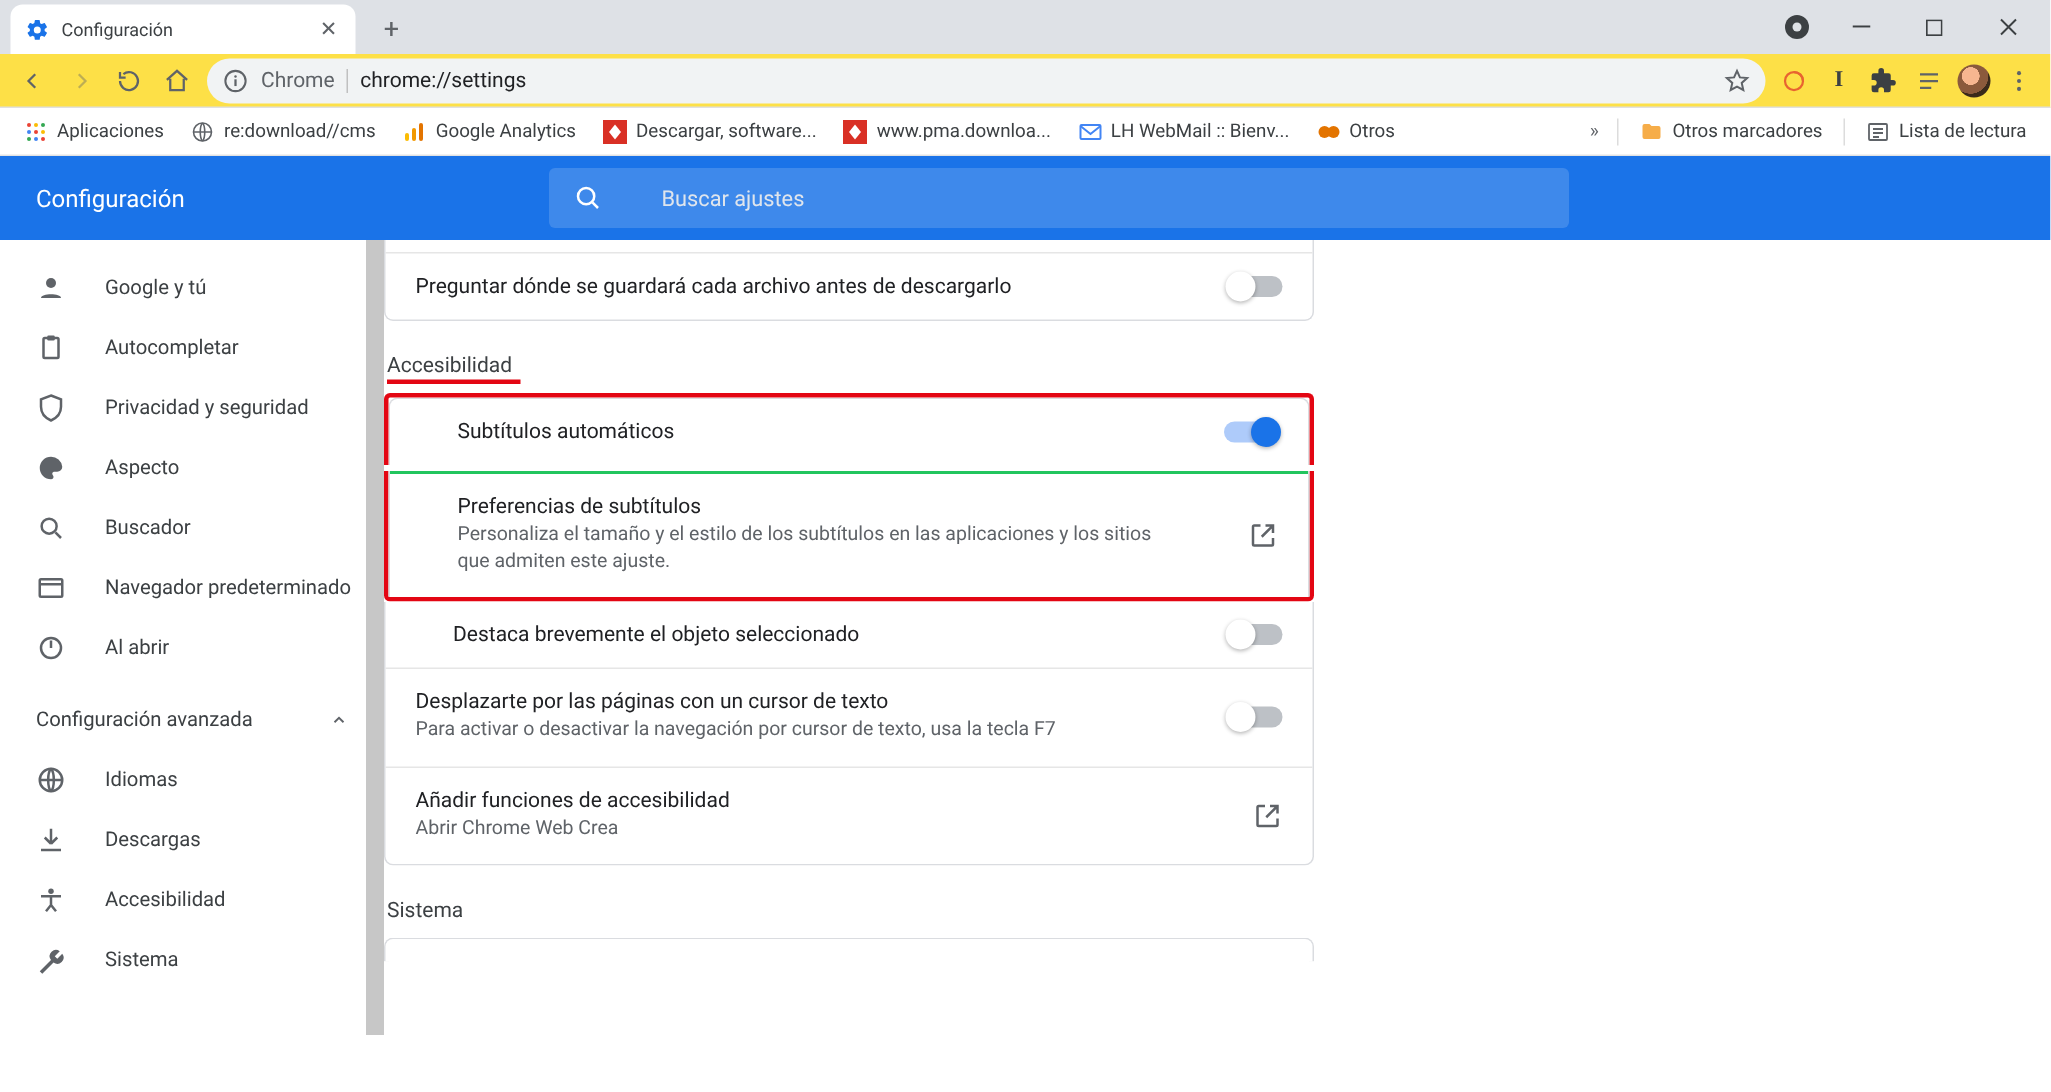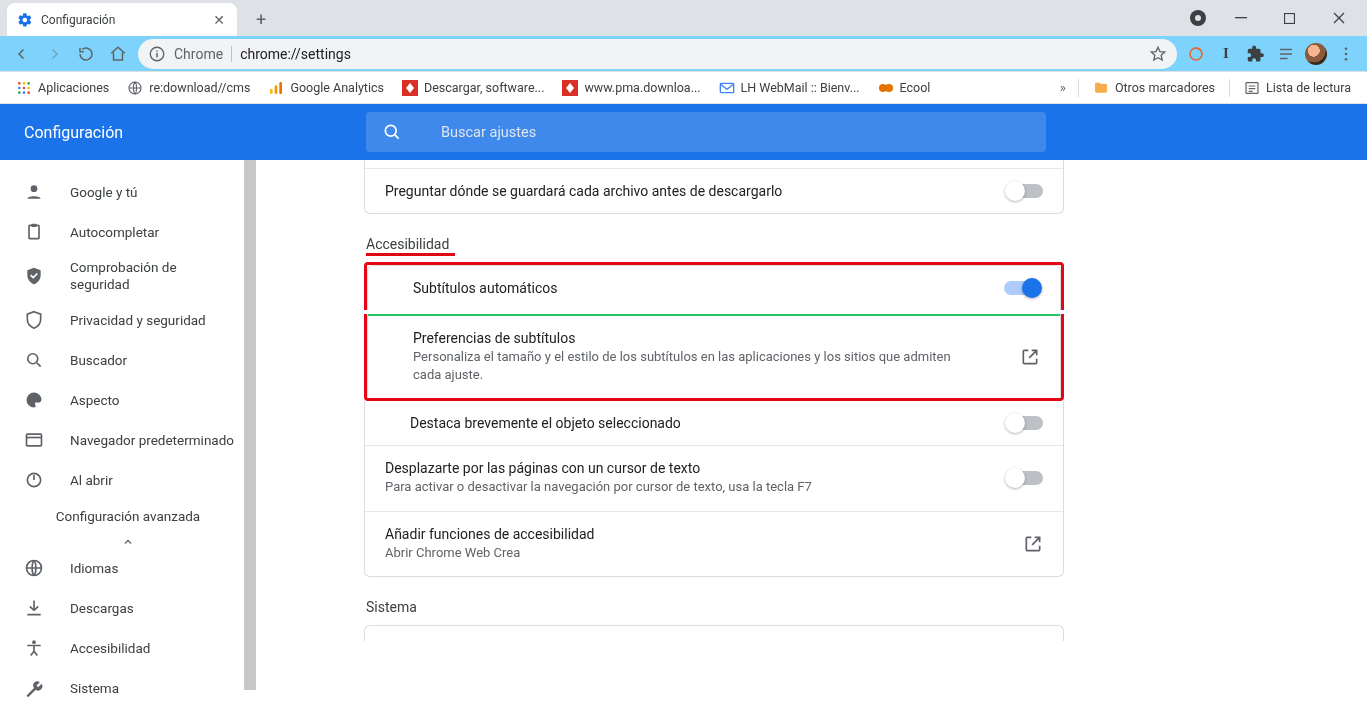--- a/index.html
+++ b/index.html
@@ -11,21 +11,21 @@
   .tab .favicon { width: 16px; height: 16px; margin-right: 8px; display:flex; align-items:center; justify-content:center; }
   .tab .tab-title { font-size: 12px; color: #3c4043; flex: 1; white-space: nowrap; overflow: hidden; }
   .tab .close { width: 16px; height: 16px; color: #5f6368; display:flex; align-items:center; justify-content:center; font-size: 14px; }
   .newtab { width: 28px; height: 28px; margin-left: 10px; display:flex; align-items:center; justify-content:center; color:#5f6368; font-size:18px; margin-bottom:3px; }
   .win-controls { margin-left: auto; display: flex; align-items: center; height: 36px; padding-right: 6px; gap: 4px; }
   .win-btn { width: 45px; height: 30px; display:flex; align-items:center; justify-content:center; color:#3c4043; }
   .circle-dot { width:16px; height:16px; border-radius:50%; background:#3c4043; display:flex; align-items:center; justify-content:center; margin-right:8px; }
   .circle-dot::after { content:""; width:6px; height:6px; border-radius:50%; background:#dee1e6; }
 
   
-  .toolbar { background:#7dd3fc; height: 36px; display:flex; align-items:center; padding: 0 6px; border-bottom: 1px solid #e0e0e0; }
+  .toolbar { background:#fde047; height: 36px; display:flex; align-items:center; padding: 0 6px; border-bottom: 1px solid #e0e0e0; }
   .tb-icon { width: 32px; height: 32px; display:flex; align-items:center; justify-content:center; color:#5f6368; }
   .tb-icon svg { width:18px; height:18px; }
   .omnibox { flex:1; margin: 0 6px 0 4px; height: 30px; border-radius: 15px; background:#f1f3f4; display:flex; align-items:center; padding: 0 10px; color:#5f6368; font-size:14px; }
   .omnibox .om-icon { width:18px; height:18px; margin-right:8px; display:flex; align-items:center; justify-content:center; }
   .omnibox .om-prefix { color:#5f6368; }
   .omnibox .om-divider { width:1px; height:16px; background:#c0c0c0; margin: 0 8px; }
   .omnibox .om-path { color:#202124; }
   .omnibox .star { margin-left:auto; color:#5f6368; }
   .ext-icons { display:flex; align-items:center; gap:4px; padding-right:2px; }
   .ext-icons .ext { width:26px; height:26px; display:flex; align-items:center; justify-content:center; color:#5f6368; }
@@ -50,25 +50,25 @@
   
   .content { display:flex; height: calc(728px - 36px - 36px - 32px - 56px); }
   .sidebar { width:256px; overflow:hidden; position:relative; }
   .side-scroll { position:absolute; right:0; top:0; bottom:0; width:13px; background:transparent; }
   .side-thumb { width:12px; background:#c7c7c7; border-radius:0; position:absolute; right:0; top:0; height:530px; }
   .side-list { padding-top:12px; }
   .side-item { display:flex; align-items:center; height:40px; padding-left:24px; color:#3c4043; font-size:13.5px; gap:26px; }
   .side-item .sico { width:20px; height:20px; color:#5f6368; display:flex; align-items:center; justify-content:center; }
   .side-item.double { height:48px; }
   .side-item .label { line-height:1.25; }
-  .side-section { display:flex; align-items:center; height:40px; padding-left:24px; color:#3c4043; font-size:13.5px; justify-content:space-between; padding-right:24px; margin-top:8px;flex-direction:column; }
+  .side-section { display:flex; align-items:center; height:40px; padding-left:24px; color:#3c4043; font-size:13.5px; justify-content:space-between; padding-right:24px; margin-top:8px; }
   .side-section .arrow { color:#5f6368; }
 
   .main { flex:1; overflow-y:auto; position:relative; }
-  .main-inner { width:700px; margin-left:108px; }
+  .main-inner { width:620px; }
 
   .setting-card { border:1px solid #dadce0; border-radius:6px; }
   .setting-row { display:flex; align-items:center; justify-content:space-between; padding:14px 20px; border-top:1px solid #e6e6e6; }
   .setting-row:first-child { border-top:none;padding-left:45px; }
   .row-text { flex:1; padding-right:20px; }
   .row-title { font-size:14px; color:#202124; }
   .row-desc { font-size:13px; color:#5f6368; margin-top:2px; line-height:1.4; }
 
   .toggle { width:36px; height:14px; border-radius:10px; background:#bdc1c6; position:relative; }
   .toggle::after { content:""; position:absolute; width:20px; height:20px; border-radius:50%; background:#fff; top:-3px; left:-2px; box-shadow:0 1px 3px rgba(0,0,0,0.3); }
@@ -259,21 +259,21 @@
       </span>
     <span>LH WebMail :: Bienv...</span>
   </div>
   <div class="bk">
     <span class="bico">
         <svg width="16" height="16" viewBox="0 0 16 16">
           <circle cx="5" cy="8" r="4" fill="#e37400"></circle>
           <circle cx="11" cy="8" r="4" fill="#e37400"></circle>
         </svg>
       </span>
-    <span>Ecool</span>
+    <span>Otros</span>
   </div>
   <div class="spacer"></div>
   <span class="chev">»</span>
   <span class="vline"></span>
   <div class="bk">
     <span class="bico">
         <svg width="16" height="16" viewBox="0 0 24 24">
           <path fill="#f6ad49" d="M3 6a2 2 0 0 1 2-2h5l2 2h7a2 2 0 0 1 2 2v9a2 2 0 0 1-2 2H5a2 2 0 0 1-2-2Z"></path>
         </svg>
       </span>
@@ -321,53 +321,44 @@
       </div>
       <div class="side-item">
         <span class="sico">
             <svg viewBox="0 0 24 24" width="20" height="20">
               <rect x="6" y="4" width="12" height="16" rx="1" fill="none" stroke="#5f6368" stroke-width="2"></rect>
               <rect x="9" y="2" width="6" height="4" rx="1" fill="#5f6368"></rect>
             </svg>
           </span>
         <span class="label">Autocompletar</span>
       </div>
-      <div class="side-item double">
-        <span class="sico">
-            <svg viewBox="0 0 24 24" width="20" height="20">
-              <path d="M12 2l8 3v6c0 5-3.5 9-8 11-4.5-2-8-6-8-11V5z" fill="#5f6368"></path>
-              <path d="M8 11l3 3 5-5" fill="none" stroke="#fff" stroke-width="2"></path>
-            </svg>
-          </span>
-        <span class="label" style="max-width:130px">Comprobación de seguridad</span>
-      </div>
       <div class="side-item">
         <span class="sico">
             <svg viewBox="0 0 24 24" width="20" height="20">
               <path d="M12 2l8 3v6c0 5-3.5 9-8 11-4.5-2-8-6-8-11V5z" fill="none" stroke="#5f6368" stroke-width="2"></path>
             </svg>
           </span>
         <span class="label">Privacidad y seguridad</span>
+      </div>
+      <div class="side-item">
+        <span class="sico">
+            <svg viewBox="0 0 24 24" width="20" height="20">
+              <path d="M12 3a9 9 0 1 0 0 18c1.5 0 2-1 2-2s-1-1.5-1-2.5 1-1.5 2-1.5h2a4 4 0 0 0 4-4A9 9 0 0 0 12 3Z" fill="#5f6368"></path>
+            </svg>
+          </span>
+        <span class="label">Aspecto</span>
       </div>
       <div class="side-item">
         <span class="sico">
             <svg viewBox="0 0 24 24" width="20" height="20">
               <circle cx="10.5" cy="10.5" r="6" fill="none" stroke="#5f6368" stroke-width="2"></circle>
               <path d="M20 20l-4.5-4.5" stroke="#5f6368" stroke-width="2"></path>
             </svg>
           </span>
         <span class="label">Buscador</span>
-      </div>
-      <div class="side-item">
-        <span class="sico">
-            <svg viewBox="0 0 24 24" width="20" height="20">
-              <path d="M12 3a9 9 0 1 0 0 18c1.5 0 2-1 2-2s-1-1.5-1-2.5 1-1.5 2-1.5h2a4 4 0 0 0 4-4A9 9 0 0 0 12 3Z" fill="#5f6368"></path>
-            </svg>
-          </span>
-        <span class="label">Aspecto</span>
       </div>
       <div class="side-item">
         <span class="sico">
             <svg viewBox="0 0 24 24" width="20" height="20">
               <rect x="3" y="5" width="18" height="14" rx="1" fill="none" stroke="#5f6368" stroke-width="2"></rect>
               <path d="M3 9h18" stroke="#5f6368" stroke-width="2"></path>
             </svg>
           </span>
         <span class="label">Navegador predeterminado</span>
       </div>
@@ -454,21 +445,21 @@
               </div>
               <div class="toggle on"></div>
             </div>
           </div>
         </div>
         <div class="highlight-group" style="border-radius:0 0 4px 4px; border-top:none;">
           <div class="setting-card" style="border-radius:0; border-top:none; border-bottom:none;">
             <div class="setting-row" style="border-top:2px solid #22c55e;gap:35px;">
               <div class="row-text">
                 <div class="row-title">Preferencias de subtítulos</div>
-                <div class="row-desc">Personaliza el tamaño y el estilo de los subtítulos en las aplicaciones y los sitios que admiten cada ajuste.</div>
+                <div class="row-desc">Personaliza el tamaño y el estilo de los subtítulos en las aplicaciones y los sitios que admiten este ajuste.</div>
               </div>
               <div class="launch-icon">
                   <svg viewBox="0 0 24 24" width="20" height="20">
                     <path d="M14 4h6v6M20 4l-9 9M10 4H5a1 1 0 0 0-1 1v14a1 1 0 0 0 1 1h14a1 1 0 0 0 1-1v-5" fill="none" stroke="#5f6368" stroke-width="2"></path>
                   </svg>
                 </div>
             </div>
           </div>
         </div>
       </div>

